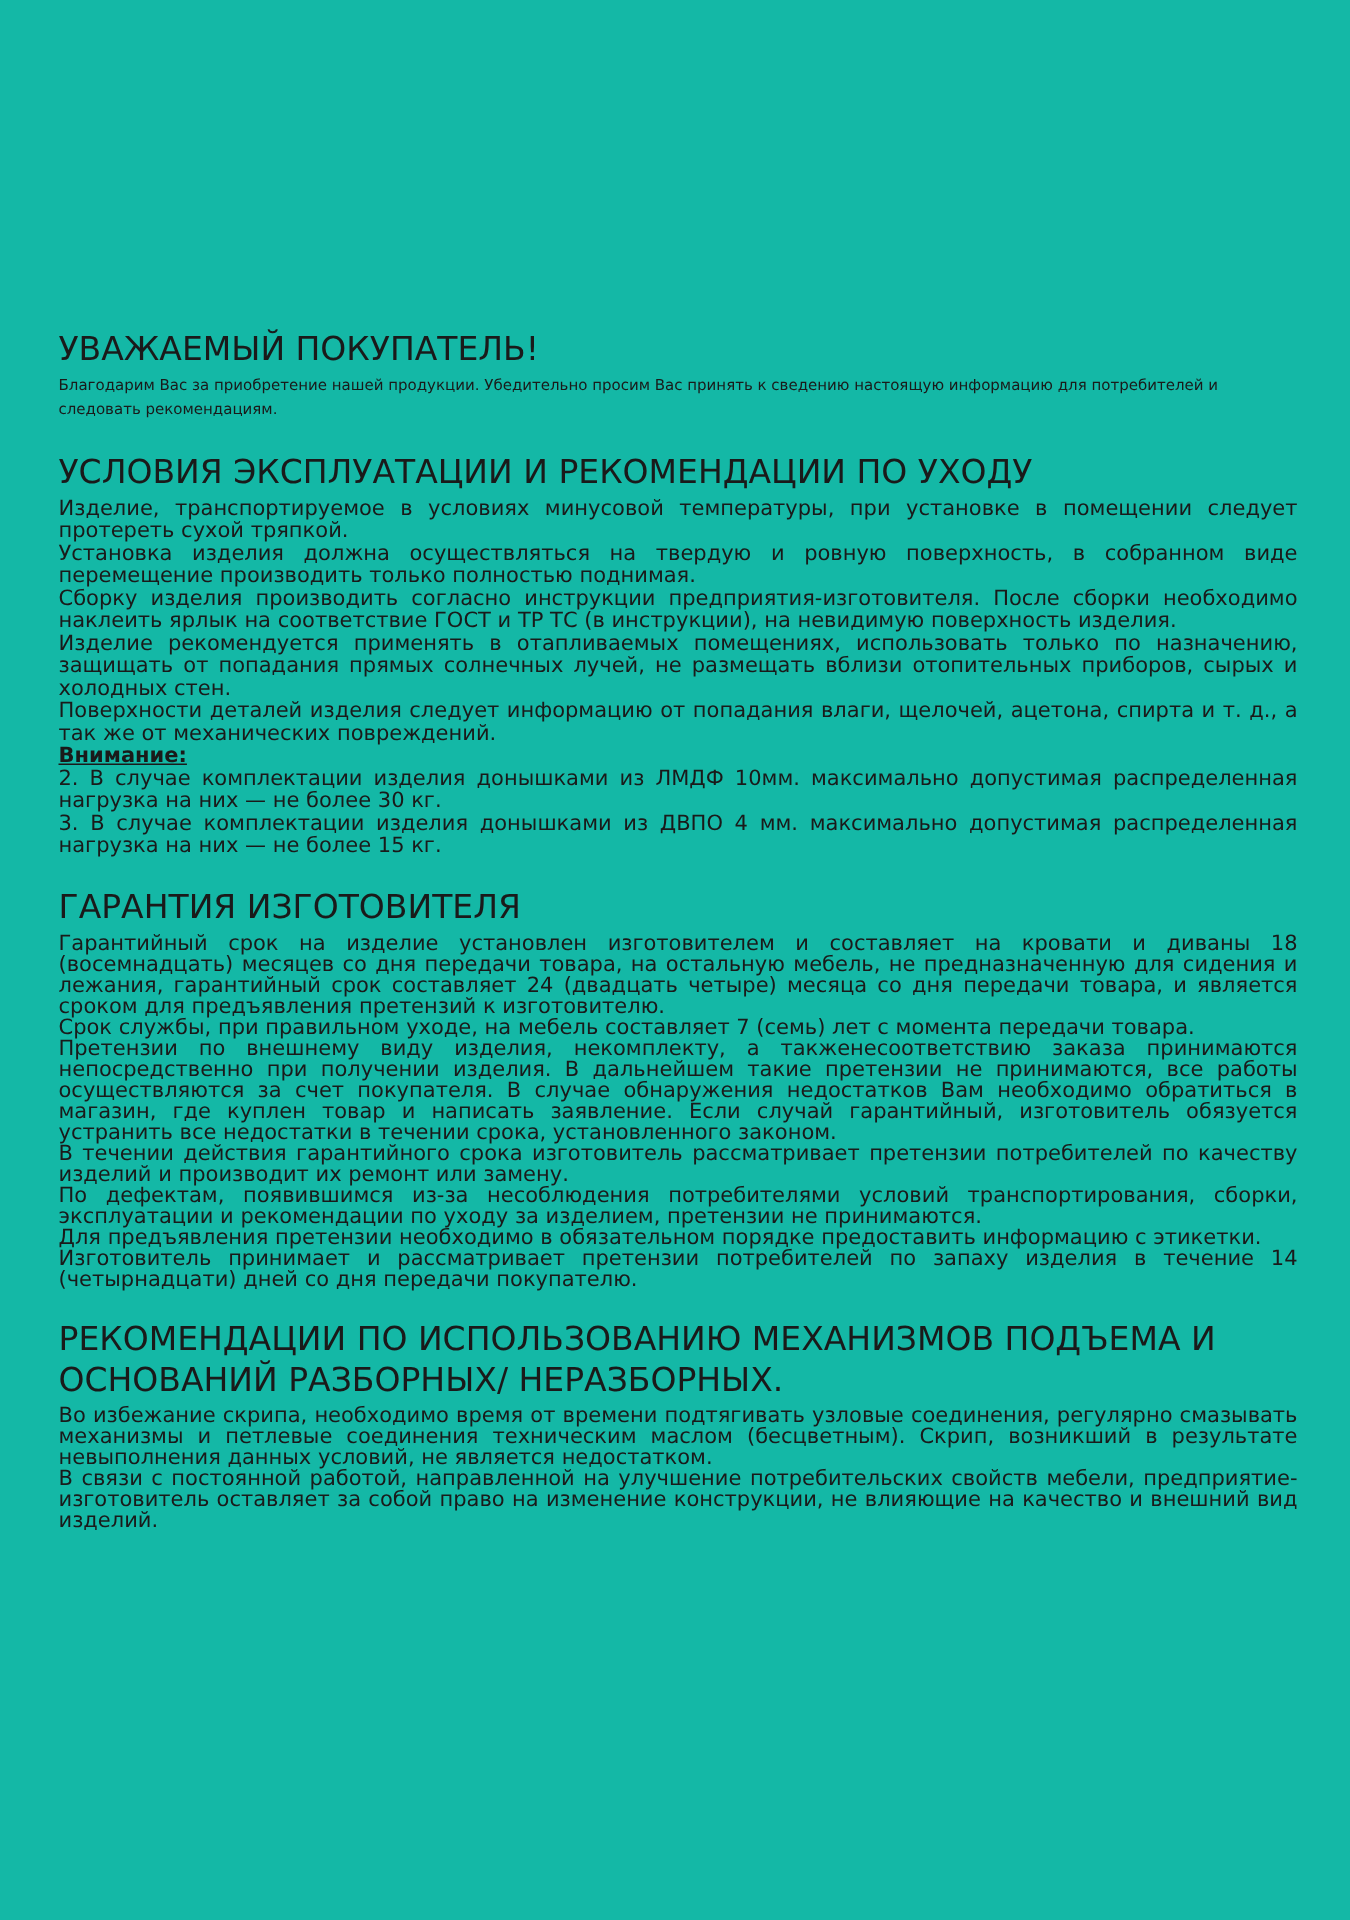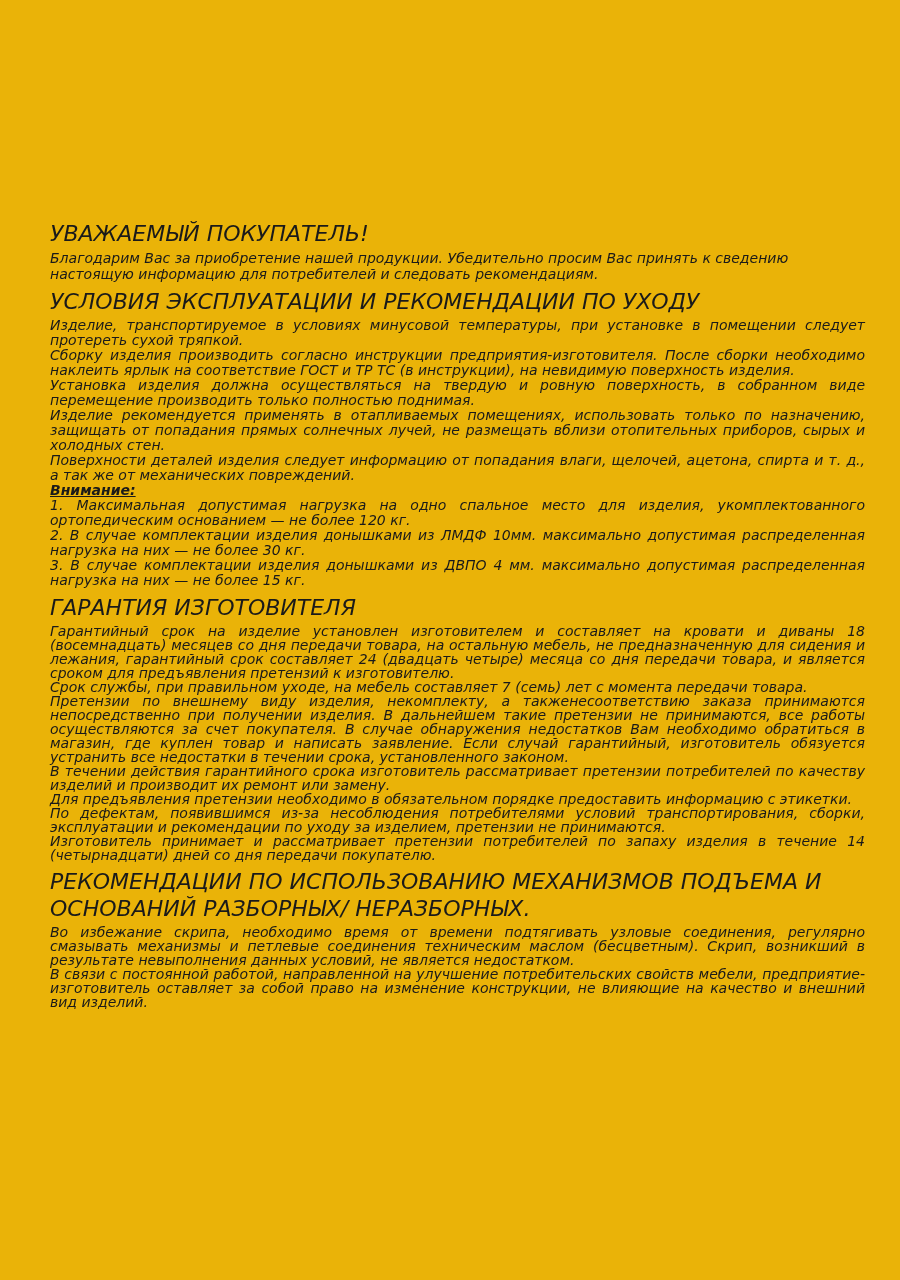--- a/index.html
+++ b/index.html
@@ -4,44 +4,43 @@
 <style>
   html, body {
     margin: 0;
     padding: 0;
     background: #ffffff;
   }
   .page {
     position: relative;
     width: 900px;
     height: 1280px;
-    background: #eab308;
+    background: #14b8a6;
     box-sizing: border-box;
-    padding: 220px 35px 0 50px;
+    padding: 220px 35px 0 39px;
     font-family: "DejaVu Sans", "Liberation Sans", sans-serif;
     color: #1a1a1a;
     overflow: hidden;
-    font-style: italic;
   }
   section { margin: 0; }
-  section + section { margin-top: 6px; }
+  section + section { margin-top: 20px; }
   h1 {
     margin: 0 0 3px 0;
     font-size: 22px;
     line-height: 27px;
     font-weight: 400;
     letter-spacing: 0px;
     color: #1a1a1a;
   }
   p {
     margin: 0;
     color: #1a1a1a;
   }
   .body-a p {
-    font-size: 14px;
+    font-size: 10px;
     line-height: 16px;
     text-align: left;
   }
   .body-b p {
     font-size: 14px;
     line-height: 15px;
     text-align: justify;
   }
   .body-c p {
     font-size: 14px;
@@ -60,38 +59,37 @@
 <div class="page">
 
   <section class="body-a">
     <h1>УВАЖАЕМЫЙ ПОКУПАТЕЛЬ!</h1>
     <p>Благодарим Вас за приобретение нашей продукции. Убедительно просим Вас принять к сведению настоящую информацию для потребителей и следовать рекомендациям.</p>
   </section>
 
   <section class="body-b">
     <h1>УСЛОВИЯ ЭКСПЛУАТАЦИИ И РЕКОМЕНДАЦИИ ПО УХОДУ</h1>
     <p>Изделие, транспортируемое в условиях минусовой температуры, при установке в помещении следует протереть сухой тряпкой.</p>
+    <p>Установка изделия должна осуществляться на твердую и ровную поверхность, в собранном виде перемещение производить только полностью поднимая.</p>
     <p>Сборку изделия производить согласно инструкции предприятия-изготовителя. После сборки необходимо наклеить ярлык на соответствие ГОСТ и ТР ТС (в инструкции), на невидимую поверхность изделия.</p>
-    <p>Установка изделия должна осуществляться на твердую и ровную поверхность, в собранном виде перемещение производить только полностью поднимая.</p>
     <p>Изделие рекомендуется применять в отапливаемых помещениях, использовать только по назначению, защищать от попадания прямых солнечных лучей, не размещать вблизи отопительных приборов, сырых и холодных стен.</p>
     <p>Поверхности деталей изделия следует информацию от попадания влаги, щелочей, ацетона, спирта и т. д., а так же от механических повреждений.</p>
     <p class="attention-label">Внимание:</p>
-    <p>1. Максимальная допустимая нагрузка на одно спальное место для изделия, укомплектованного ортопедическим основанием — не более 120 кг.</p>
     <p>2. В случае комплектации изделия донышками из ЛМДФ 10мм. максимально допустимая распределенная нагрузка на них — не более 30 кг.</p>
     <p>3. В случае комплектации изделия донышками из ДВПО 4 мм. максимально допустимая распределенная нагрузка на них — не более 15 кг.</p>
   </section>
 
   <section class="body-c">
     <h1>ГАРАНТИЯ ИЗГОТОВИТЕЛЯ</h1>
     <p>Гарантийный срок на изделие установлен изготовителем и составляет на кровати и диваны 18 (восемнадцать) месяцев со дня передачи товара, на остальную мебель, не предназначенную для сидения и лежания, гарантийный срок составляет 24 (двадцать четыре) месяца со дня передачи товара, и является сроком для предъявления претензий к изготовителю.</p>
     <p>Срок службы, при правильном уходе, на мебель составляет 7 (семь) лет с момента передачи товара.</p>
     <p>Претензии по внешнему виду изделия, некомплекту, а такженесоответствию заказа принимаются непосредственно при получении изделия. В дальнейшем такие претензии не принимаются, все работы осуществляются за счет покупателя. В случае обнаружения недостатков Вам необходимо обратиться в магазин, где куплен товар и написать заявление. Если случай гарантийный, изготовитель обязуется устранить все недостатки в течении срока, установленного законом.</p>
     <p>В течении действия гарантийного срока изготовитель рассматривает претензии потребителей по качеству изделий и производит их ремонт или замену.</p>
+    <p>По дефектам, появившимся из-за несоблюдения потребителями условий транспортирования, сборки, эксплуатации и рекомендации по уходу за изделием, претензии не принимаются.</p>
     <p>Для предъявления претензии необходимо в обязательном порядке предоставить информацию с этикетки.</p>
-    <p>По дефектам, появившимся из-за несоблюдения потребителями условий транспортирования, сборки, эксплуатации и рекомендации по уходу за изделием, претензии не принимаются.</p>
     <p>Изготовитель принимает и рассматривает претензии потребителей по запаху изделия в течение 14 (четырнадцати) дней со дня передачи покупателю.</p>
   </section>
 
   <section class="body-c">
     <h1>РЕКОМЕНДАЦИИ ПО ИСПОЛЬЗОВАНИЮ МЕХАНИЗМОВ ПОДЪЕМА И ОСНОВАНИЙ РАЗБОРНЫХ/ НЕРАЗБОРНЫХ.</h1>
     <p>Во избежание скрипа, необходимо время от времени подтягивать узловые соединения, регулярно смазывать механизмы и петлевые соединения техническим маслом (бесцветным). Скрип, возникший в результате невыполнения данных условий, не является недостатком.</p>
     <p>В связи с постоянной работой, направленной на улучшение потребительских свойств мебели, предприятие-изготовитель оставляет за собой право на изменение конструкции, не влияющие на качество и внешний вид изделий.</p>
   </section>
 
 </div>

